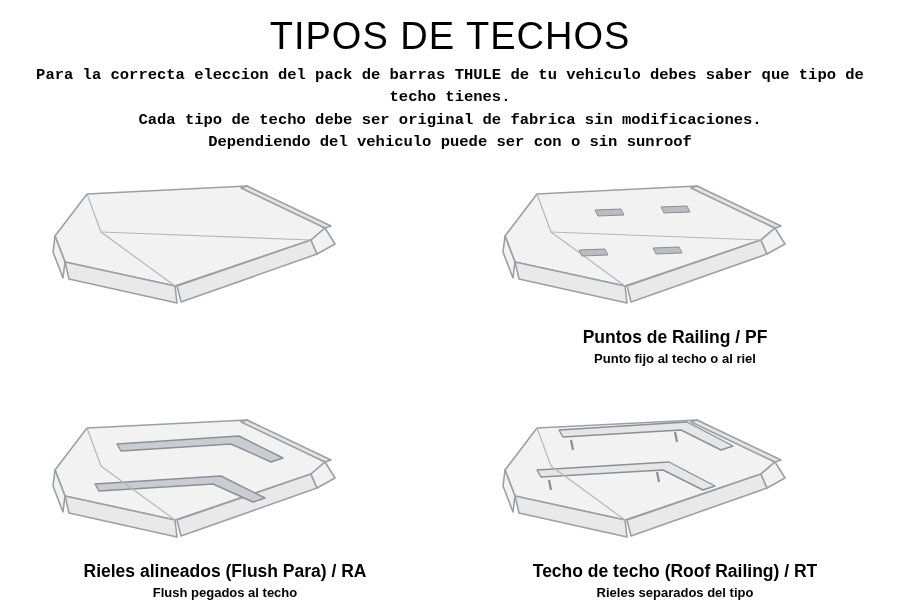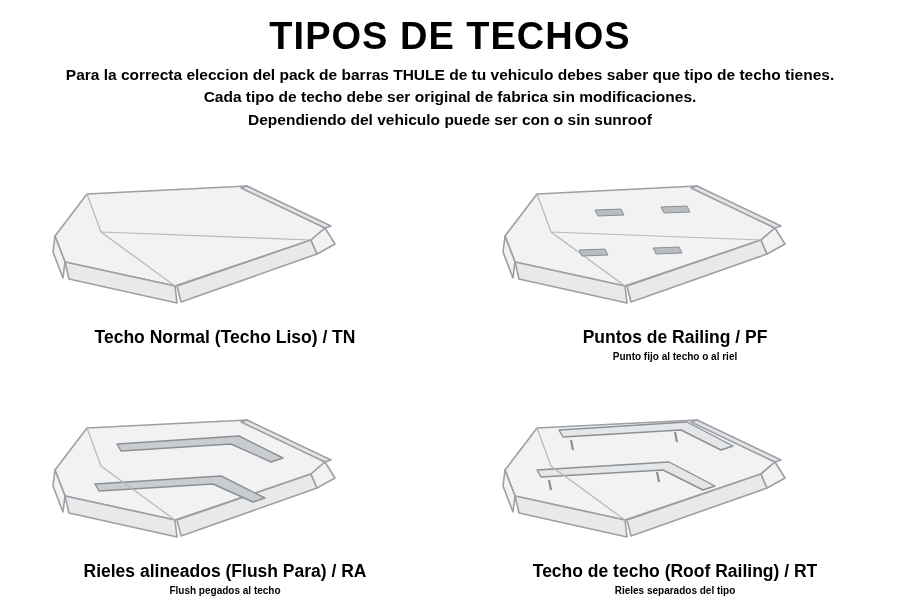--- a/index.html
+++ b/index.html
@@ -16,31 +16,32 @@
   }
   .page {
     position: relative;
     width: 900px;
     height: 600px;
     box-sizing: border-box;
   }
   .title {
     text-align: center;
     font-size: 38px;
-    font-weight: bold;
+    font-weight: normal;
     letter-spacing: 1px;
     margin: 16px 0 6px 0;
     line-height: 1.1;
   }
   .subtitle-block {
     text-align: center;
     font-size: 15.5px;
     font-weight: bold;
     line-height: 1.45;
     margin: 0 24px;
+    font-family: Liberation Mono, monospace;
   }
   .subtitle-line {
     display: block;
   }
   .grid {
     position: absolute;
     top: 148px;
     left: 0;
     width: 900px;
     height: 452px;
@@ -66,21 +67,21 @@
     height: 155px;
   }
   .cap-main {
     font-size: 17.5px;
     font-weight: bold;
     text-align: center;
     margin-top: 6px;
     line-height: 1.2;
   }
   .cap-sub {
-    font-size: 10px;
+    font-size: 13px;
     font-weight: bold;
     text-align: center;
     margin-top: 3px;
     line-height: 1.2;
   }
   .cell-tn .art { margin-top: 2px; }
   .cell-pf .art { margin-top: 2px; }
   .cell-ra .art { margin-top: 10px; }
   .cell-rt .art { margin-top: 10px; }
 </style>
@@ -109,21 +110,20 @@
             <path d="M286 74 L292 88 L156 136 L152 120 Z" fill="#e9e9e9"></path>
             <path d="M300 62 L310 78 L292 88 L286 74 Z"></path>
             <path d="M222 20 L306 60 L300 62 L216 22 Z" fill="#e4e4e4"></path>
           </g>
           <g fill="none" stroke="#b4b8bc" stroke-width="1.2">
             <path d="M62 28 L76 66 L150 120"></path>
             <path d="M76 66 L286 74"></path>
           </g>
         </svg>
       </div>
-      <div class="cap-main">Techo Normal (Techo Liso) / TN</div>
       <div class="cap-sub"></div>
     </div>
 
     <div class="cell cell-pf">
       <div class="art">
         <svg viewBox="0 0 400 155" xmlns="http://www.w3.org/2000/svg">
           <g fill="#f2f2f2" stroke="#9aa0a6" stroke-width="1.6" stroke-linejoin="round" stroke-linecap="round">
             <path d="M30 70 L62 28 L222 20 L300 62 L286 74 L150 120 L40 96 Z"></path>
             <path d="M30 70 L40 96 L38 112 L28 86 Z"></path>
             <path d="M150 120 L152 137 L44 113 L40 96 Z" fill="#e9e9e9"></path>

